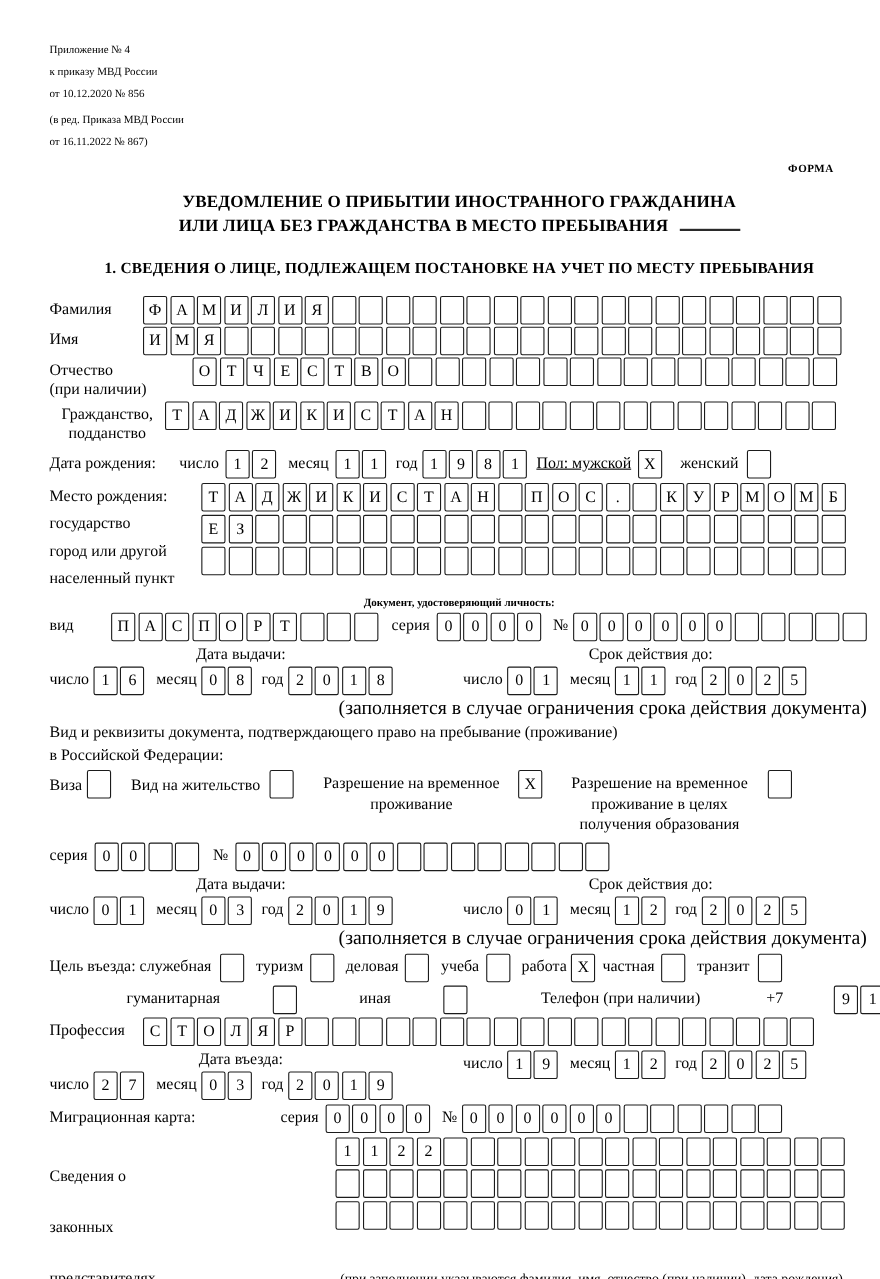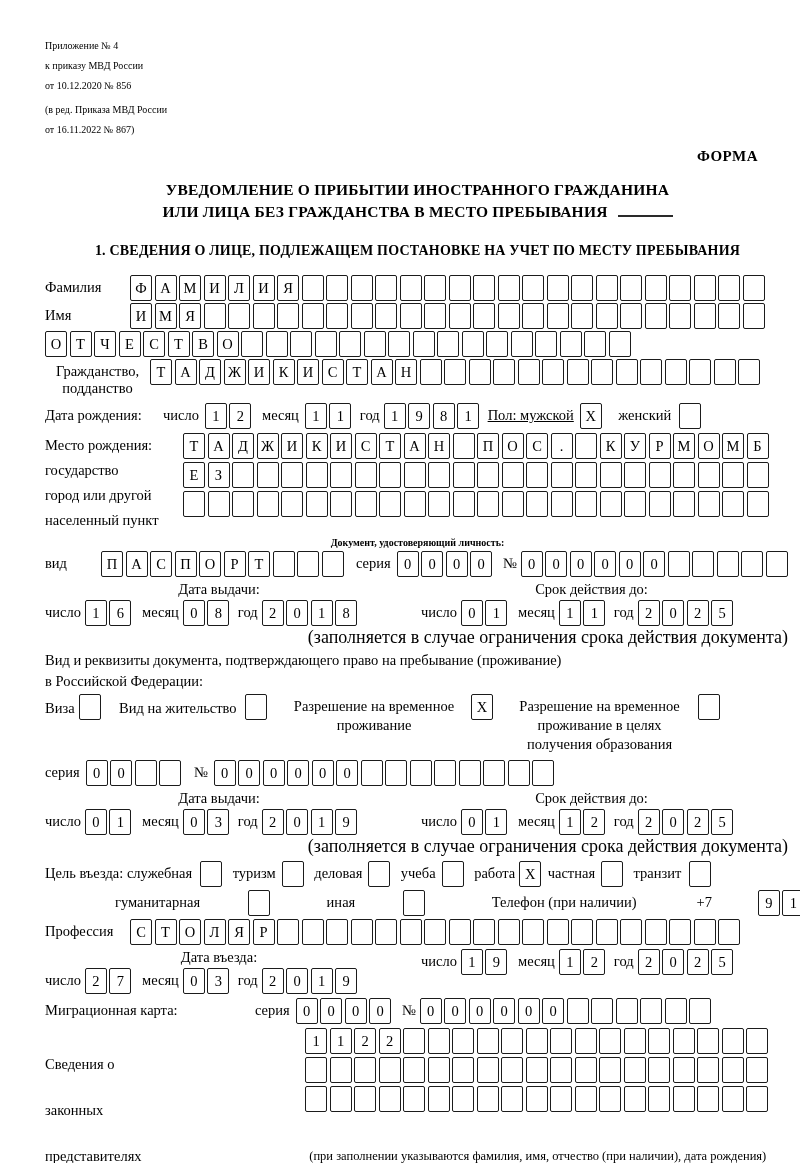--- a/index.html
+++ b/index.html
@@ -5,21 +5,21 @@
   html,body{margin:0;padding:0;background:#fff;}
   .page{
     width:800px;height:1163px;box-sizing:border-box;overflow:hidden;
     background:#ffffff;color:#000;
     font-family:"Liberation Serif","DejaVu Serif",serif;
     padding:36px 10px 0 45px;position:relative;
   }
   
   .appendix{font-size:10px;line-height:20px;}
   .amend{margin-top:4px;}
-  .form-label{font-weight:bold;font-size:15px;text-align:right;padding-right:32px;margin-top:8px;letter-spacing:.5px;}
+  .form-label{font-weight:bold;font-size:10px;text-align:right;padding-right:32px;margin-top:8px;letter-spacing:.5px;}
   .title{font-weight:bold;font-size:15.5px;line-height:22px;text-align:center;margin-top:14px;letter-spacing:.2px;}
   .blank-line{display:inline-block;width:55px;border-bottom:2px solid #2a2a2a;margin-left:10px;height:12px;}
   .section-heading{font-weight:bold;font-size:14px;text-align:center;margin-top:20px;letter-spacing:.2px;}
   
   .form{margin-top:16px;font-size:14.5px;}
   .row{display:flex;align-items:flex-start;margin-bottom:2px;}
   .lbl{padding-top:4px;flex:none;line-height:17px;}
   .w85{width:85px;} .w130{width:130px;} .w105{width:105px;text-align:center;}
   .boxes{display:flex;flex:none;}
   .box{
@@ -134,20 +134,24 @@
           <span class="box"></span>
           <span class="box"></span>
           <span class="box"></span>
           <span class="box"></span>
           <span class="box"></span>
           <span class="box"></span>
         </div>
     </div>
 
     <div class="row">
+      <div class="lbl w130">
+        <div>Отчество</div>
+        <div>(при наличии)</div>
+      </div>
       <div class="boxes">
           <span class="box">О</span>
           <span class="box">Т</span>
           <span class="box">Ч</span>
           <span class="box">Е</span>
           <span class="box">С</span>
           <span class="box">Т</span>
           <span class="box">В</span>
           <span class="box">О</span>
           <span class="box"></span>

